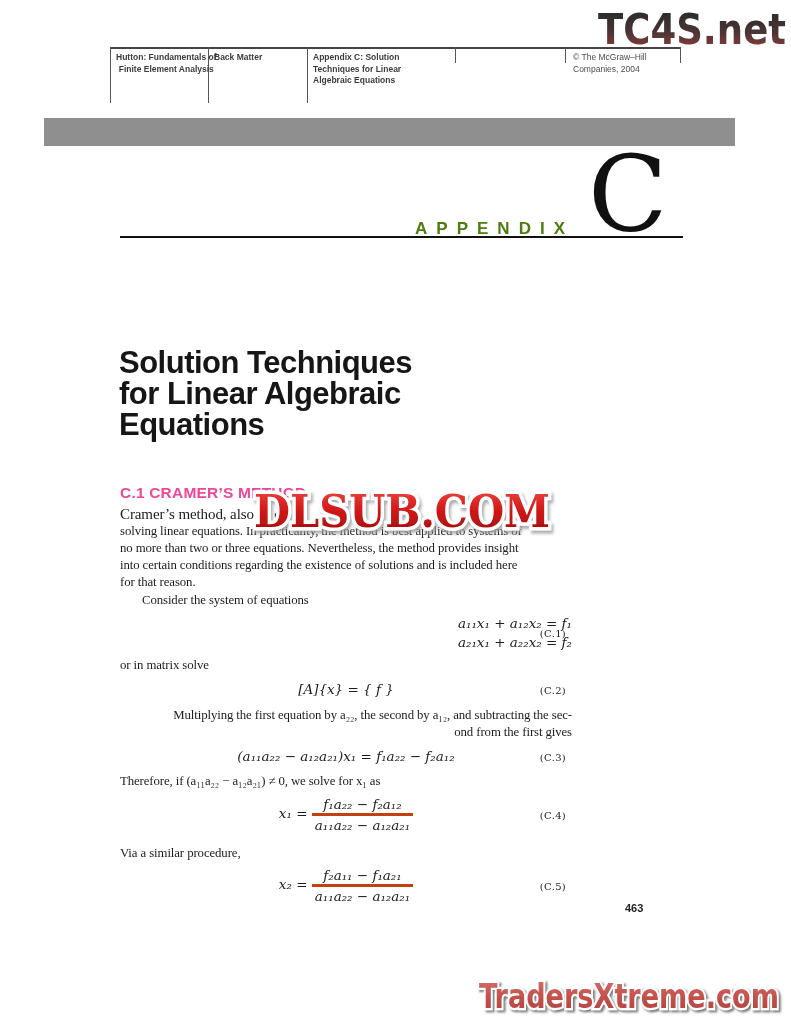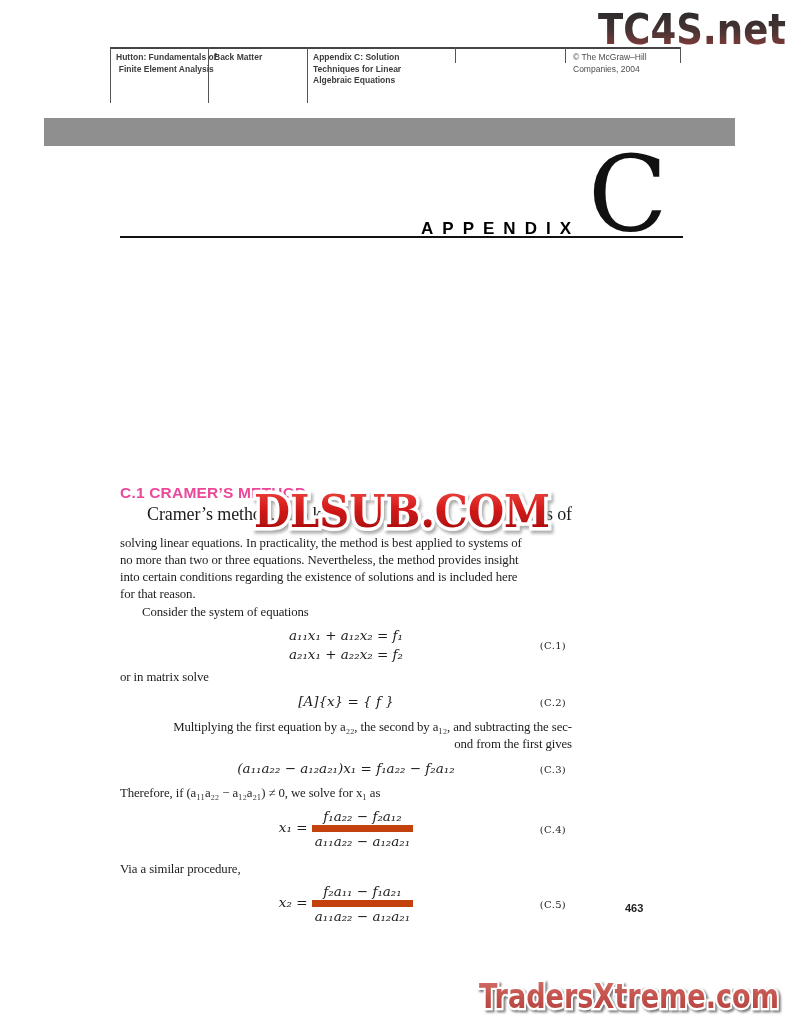--- a/index.html
+++ b/index.html
@@ -7,43 +7,43 @@
         font-family:"Liberation Serif","DejaVu Serif",serif;color:#1c1c1c;}
   
   .hdr-rule{position:absolute;left:110px;top:47px;width:570px;height:2px;background:#444;}
   .vline{position:absolute;background:#555;width:1px;}
   .hdr-col{position:absolute;font-family:"Liberation Sans","DejaVu Sans",sans-serif;
            font-size:8.5px;font-weight:bold;color:#3c3c3c;line-height:11.5px;white-space:pre;}
   .hdr-copy{font-weight:normal;color:#4d4d4d;}
   
   .graybar{position:absolute;left:44px;top:118px;width:691px;height:28px;}
   
-  .appendix-label{position:absolute;left:8px;top:219px;width:572px;text-align:right;
+  .appendix-label{position:absolute;left:2px;top:219px;width:572px;text-align:right;
       font-family:"Liberation Sans","DejaVu Sans",sans-serif;font-weight:bold;font-size:17px;
-      letter-spacing:9px;color:#000000;}
+      letter-spacing:9px;color:#4d7c0f;}
   .bigC{position:absolute;left:588px;top:143px;font-family:"DejaVu Serif","Liberation Serif",serif;
       font-size:104px;line-height:104px;color:#111;}
   .app-rule{position:absolute;left:120px;top:236px;width:563px;height:2px;background:#111;}
   
   .title{position:absolute;left:119px;top:347px;font-family:"Liberation Sans","DejaVu Sans",sans-serif;
       font-weight:bold;font-size:31px;line-height:31px;letter-spacing:-0.5px;color:#161616;white-space:pre;}
   
   .main{position:absolute;left:120px;top:484px;width:452px;}
   .sechead{font-family:"Liberation Sans","DejaVu Sans",sans-serif;font-weight:bold;font-size:15.5px;
       color:#ec4899;letter-spacing:0.2px;}
-  .body-line,.lines{font-size:12.8px;line-height:17px;letter-spacing:-0.1px;white-space:pre;margin-top:12px;}
-  .splitline{display:flex;justify-content:space-between;font-size:18px;line-height:17px;
-      letter-spacing:-0.1px;margin-top:4px;margin-left:27px;}
+  .body-line,.lines{font-size:12.8px;line-height:17px;letter-spacing:-0.1px;white-space:pre;}
+  .splitline{display:flex;font-size:15px;line-height:17px;
+      letter-spacing:-0.1px;margin-top:4px;}
   .indent{padding-left:22px;}
   .eqrow{position:relative;text-align:center;font-family:"DejaVu Serif","Liberation Serif",serif;
       font-style:italic;font-size:13.5px;line-height:19px;}
   .eqlabel{position:absolute;right:6px;top:50%;transform:translateY(-50%);
       font-style:normal;font-size:10px;letter-spacing:0.3px;}
   .frac{display:inline-block;vertical-align:middle;text-align:center;line-height:16px;}
-  .frac .den{display:block;border-top:7px solid #c2410c;padding:1px 3px 0 3px;}
+  .frac .den{display:block;border-top:3px solid #c2410c;padding:1px 3px 0 3px;}
   .frac .num{display:block;padding:0 3px 1px 3px;}
   .pagenum{position:absolute;left:625px;top:902px;font-family:Liberation Sans, sans-serif;
       font-weight:bold;font-size:11px;color:#222;}
   .wm{position:absolute;}
 </style>
 </head>
 <body>
 
 <div class="page">
 
@@ -63,35 +63,38 @@
 Algebraic Equations</div>
   <div class="hdr-col hdr-copy" style="left:573px;top:52px;">© The McGraw–Hill
 Companies, 2004</div>
 
   <div class="graybar" style="background:#8f8f8f;"></div>
 
   <div class="appendix-label">APPENDIX</div>
   <div class="bigC">C</div>
   <div class="app-rule"></div>
 
+  <div class="title">Solution Techniques
+for Linear Algebraic
+Equations</div>
 
   <div class="main">
     <div class="sechead">C.1  CRAMER’S METHOD</div>
 
     <div class="splitline">
       <span>Cramer’s method, also k</span>
       <span>s of</span>
     </div>
     <div class="lines">solving linear equations. In practicality, the method is best applied to systems of
 no more than two or three equations. Nevertheless, the method provides insight
 into certain conditions regarding the existence of solutions and is included here
 for that reason.</div>
     <div class="body-line indent" style="margin-top:1px;">Consider the system of equations</div>
 
-    <div class="eqrow" style="margin-top:5px;">
+    <div class="eqrow" style="margin-top:5px;text-align:right;">
       <div>a₁₁x₁ + a₁₂x₂ = f₁</div>
       <div>a₂₁x₁ + a₂₂x₂ = f₂</div>
       <span class="eqlabel">(C.1)</span>
     </div>
 
     <div class="body-line" style="margin-top:5px;">or in matrix solve</div>
 
     <div class="eqrow" style="margin-top:6px;">
       <span>[A]{x} = { f }</span>
       <span class="eqlabel">(C.2)</span>

